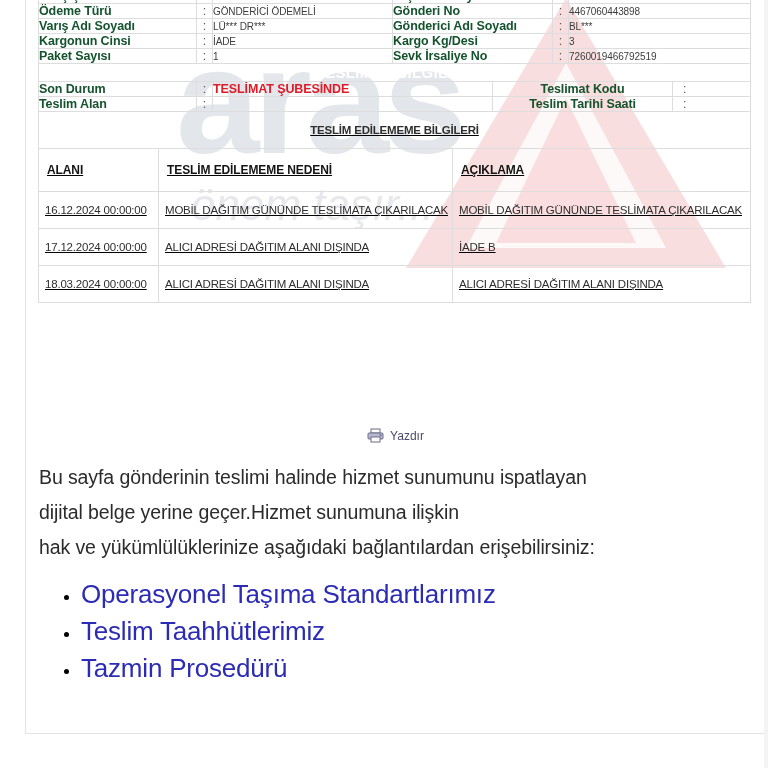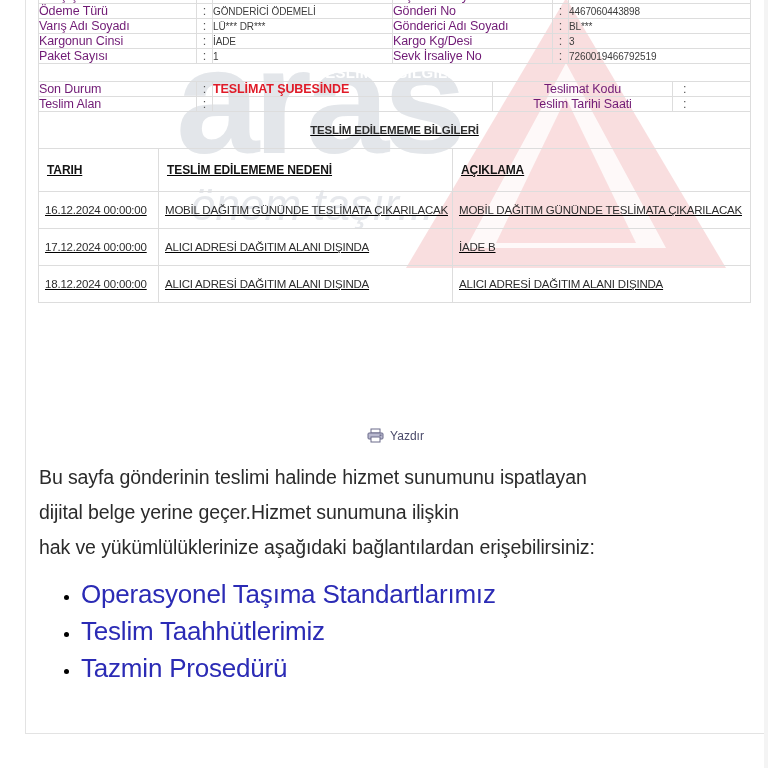--- a/index.html
+++ b/index.html
@@ -72,22 +72,22 @@
   }
   table.info td, table.info th {
     border: 1px solid #dddddd;
     padding: 0;
     vertical-align: middle;
     background: transparent;
   }
 
   .lbl {
     font-size: 12.5px;
-    font-weight: normal;
-    color: #701a75;
+    font-weight: bold;
+    color: #14532d;
     padding: 10px 0 10px 8px;
     white-space: nowrap;
     letter-spacing: -0.1px;
   }
   .colon {
     font-size: 12.5px;
     color: #555;
     text-align: center;
     width: 14px;
   }
@@ -328,38 +328,38 @@
           <colgroup>
             <col style="width:120px">
             <col style="width:294px">
             <col style="width:298px">
           </colgroup>
           <thead>
             <tr>
               <td class="section-head" colspan="3">TESLİM EDİLEMEME BİLGİLERİ</td>
             </tr>
             <tr>
-              <th>TARIH</th>
+              <th>ALANI</th>
               <th>TESLİM EDİLEMEME NEDENİ</th>
               <th>AÇIKLAMA</th>
             </tr>
           </thead>
           <tbody>
             <tr>
               <td>16.12.2024 00:00:00</td>
               <td>MOBİL DAĞITIM GÜNÜNDE TESLİMATA ÇIKARILACAK</td>
               <td>MOBİL DAĞITIM GÜNÜNDE TESLİMATA ÇIKARILACAK</td>
             </tr>
             <tr>
               <td>17.12.2024 00:00:00</td>
               <td>ALICI ADRESİ DAĞITIM ALANI DIŞINDA</td>
               <td>İADE B</td>
             </tr>
             <tr>
-              <td>18.12.2024 00:00:00</td>
+              <td>18.03.2024 00:00:00</td>
               <td>ALICI ADRESİ DAĞITIM ALANI DIŞINDA</td>
               <td>ALICI ADRESİ DAĞITIM ALANI DIŞINDA</td>
             </tr>
           </tbody>
         </table>
       </div>
 
       <div class="print-row">
         <span class="print-btn">
           <svg class="printer-icon" viewBox="0 0 17 15">

